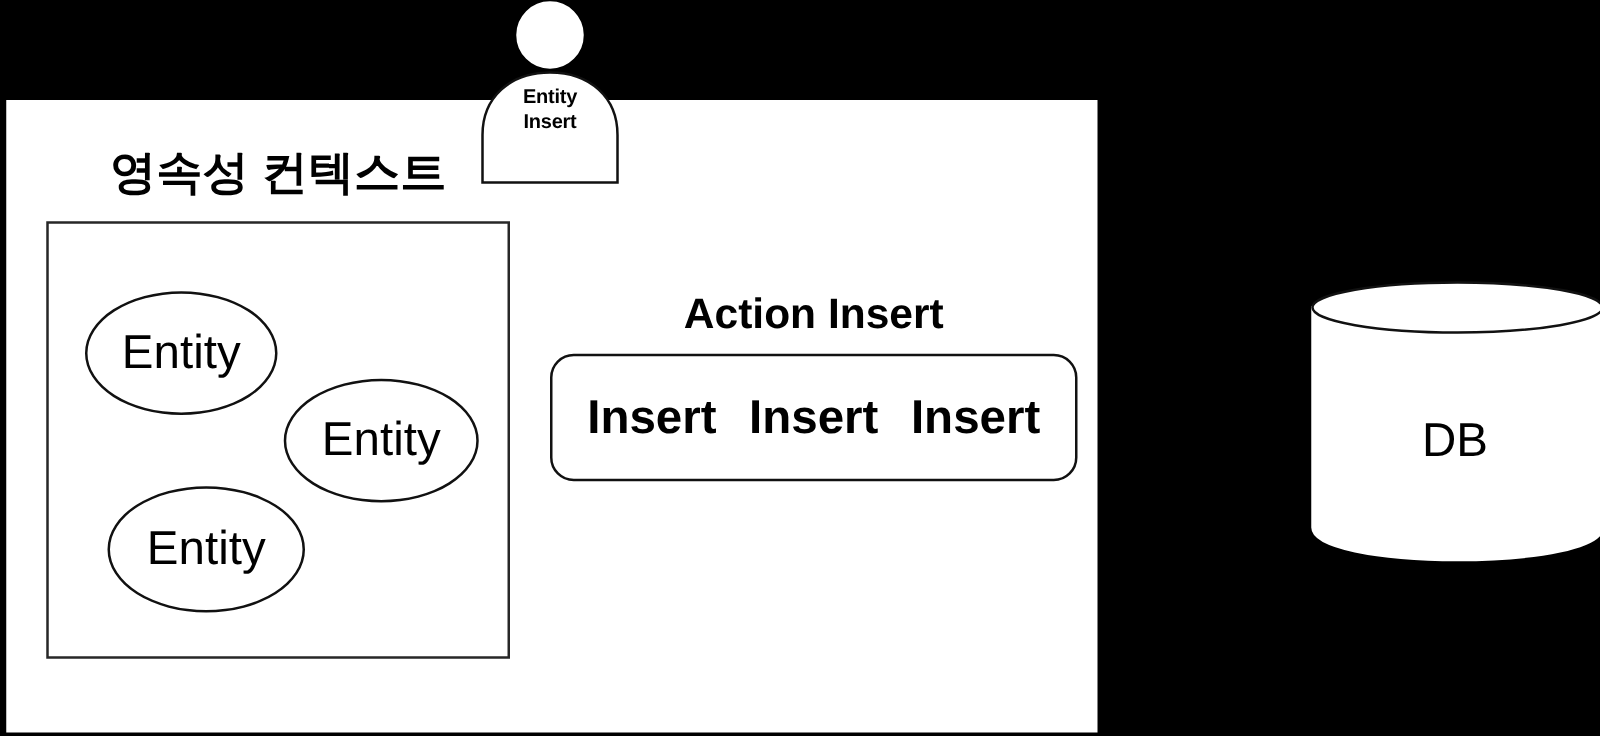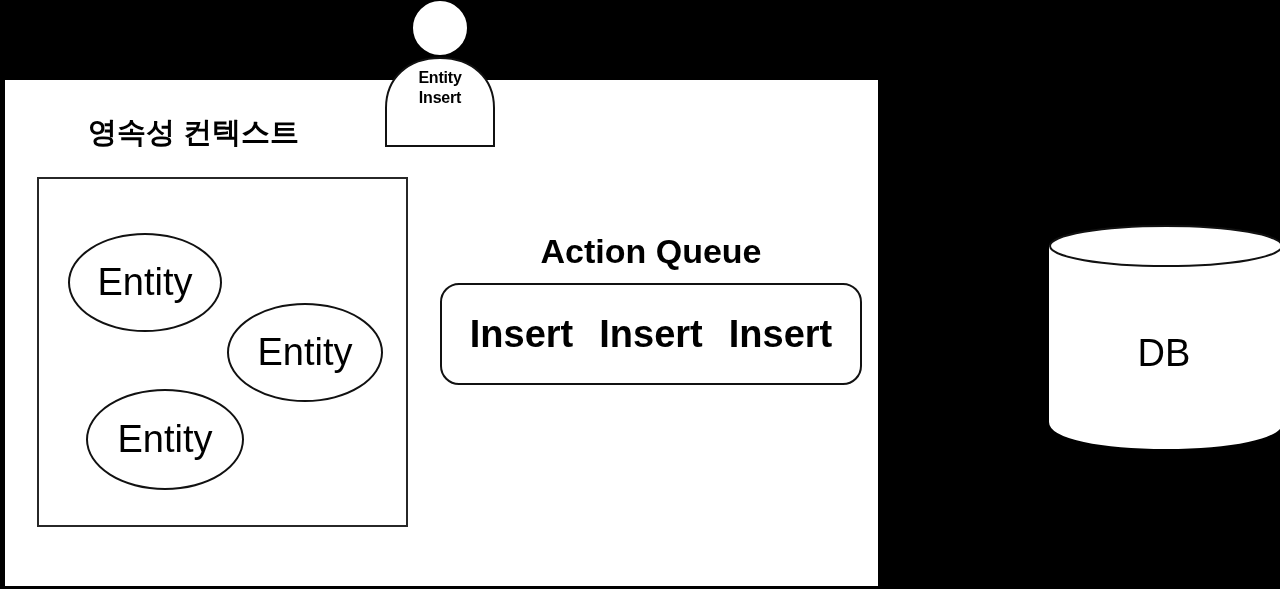--- a/index.html
+++ b/index.html
@@ -52,21 +52,21 @@
     color: #000000;
     line-height: 1.25;
     letter-spacing: -0.2px;
   }
 
   
   .pc-title {
     position: absolute;
     left: 88px;
     top: 113px;
-    font-size: 29px;
+    font-size: 37px;
     font-weight: bold;
     color: #000000;
     white-space: nowrap;
     letter-spacing: 0px;
   }
 
   
   .entity-box {
     position: absolute;
     left: 37px;
@@ -171,21 +171,21 @@
   </div>
 
   <div class="pc-title">영속성 컨텍스트</div>
 
   <div class="entity-box"></div>
 
   <div class="entity-ellipse ell-0">Entity</div>
   <div class="entity-ellipse ell-1">Entity</div>
   <div class="entity-ellipse ell-2">Entity</div>
 
-  <div class="aq-title">Action Queue</div>
+  <div class="aq-title">Action Insert</div>
   <div class="aq-box">
     <div class="aq-items">
       <span>Insert</span>
       <span>Insert</span>
       <span>Insert</span>
     </div>
   </div>
 
   <div class="db">
     <svg width="240" height="228" viewBox="0 0 240 228" xmlns="http://www.w3.org/2000/svg">

